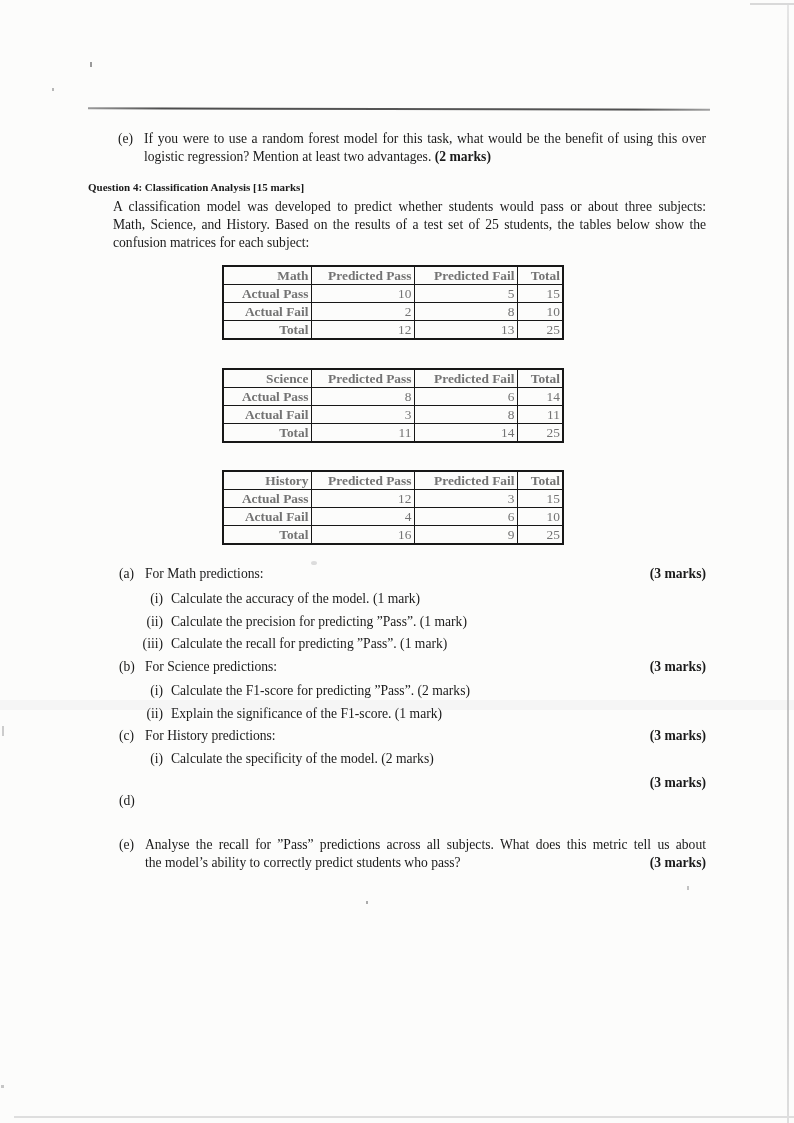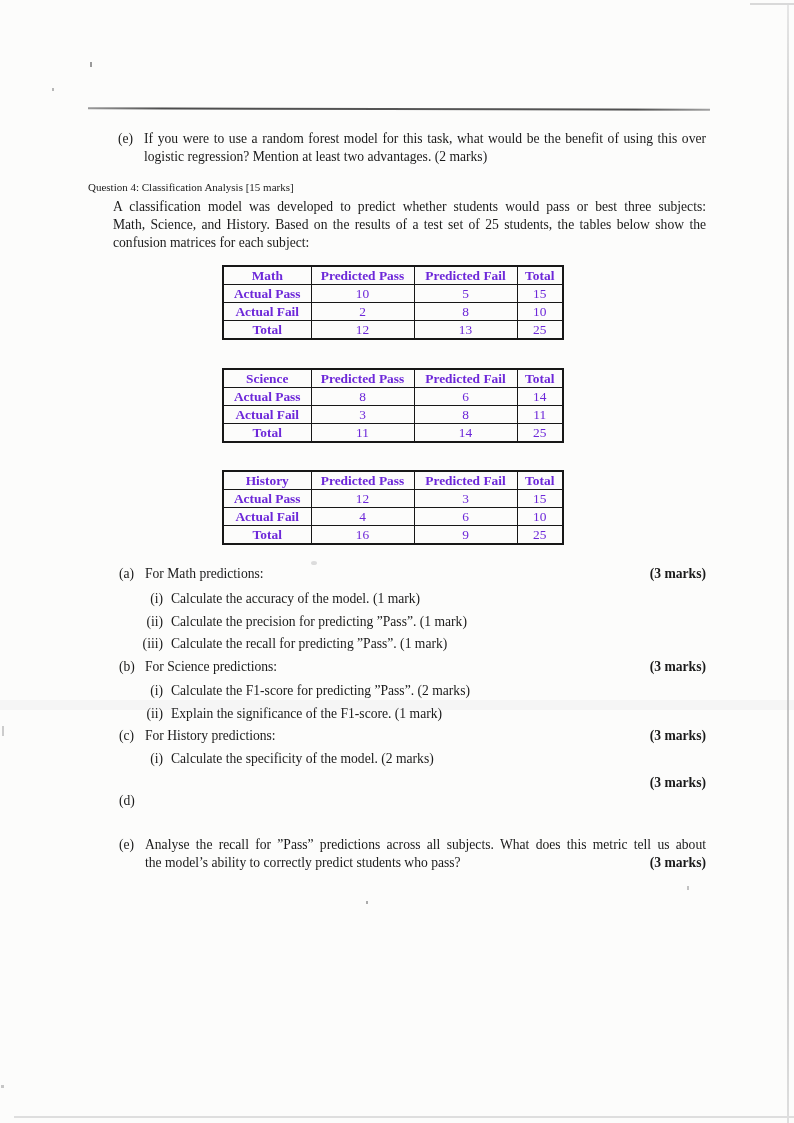--- a/index.html
+++ b/index.html
@@ -1,34 +1,34 @@
 <!DOCTYPE html>
 <html><head>
 <meta charset="utf-8">
 <style>
   html,body{margin:0;padding:0;background:#ffffff;}
   .page{position:relative;width:794px;height:1123px;background:#fcfcfb;overflow:hidden;
         font-family:"Liberation Serif","DejaVu Serif",serif;color:#1a1a1a;}
   .abs{position:absolute;}
   .t{font-size:13.6px;line-height:18px;}
-  .b{font-weight:normal;}
+  .b{font-weight:bold;}
   .jl{text-align:justify;text-align-last:justify;}
   .hr{left:88px;top:108px;width:622px;height:2px;
       background:linear-gradient(90deg,#9a9a9a,#4c4c4c 12%,#575757 55%,#4f4f4f 88%,#a3a3a3);
       transform:rotate(0.12deg);}
   .hang .lbl{position:absolute;left:0;top:0;}
   .hang .body{margin-left:26px;}
   .part{left:119px;width:587px;}
   .sub{left:119px;width:587px;}
   .sub .num{display:inline-block;width:44px;text-align:right;margin-right:8px;}
   .marks{position:absolute;right:0;top:0;font-weight:bold;}
   .marksBottom{position:absolute;right:0;bottom:0;font-weight:bold;}
   table.cm{border-collapse:collapse;border:2px solid #171717;background:#fcfcfb;}
-  table.cm td{border:1px solid #171717;text-align:center;font-size:13.4px;
-              height:17px;line-height:17px;padding:0 2px;color:#6d28d9;}
+  table.cm td{border:1px solid #171717;text-align:right;font-size:13.4px;
+              height:17px;line-height:17px;padding:0 2px;color:#737373;}
   td.hb{font-weight:bold;}
   .speck{background:#9a9a9a;}
 </style>
 </head>
 <body>
 
 <div class="page">
 
   <div class="abs hr"></div>
 
@@ -36,21 +36,21 @@
     <span class="lbl">(e)</span>
     <div class="body">
       <div class="jl">If you were to use a random forest model for this task, what would be the benefit of using this over</div>
       <div><span>logistic regression? Mention at least two advantages.</span> <span class="b">(2 marks)</span></div>
     </div>
   </div>
 
   <div class="abs t b" style="left:88px;top:178px;font-size:11px">Question 4: Classification Analysis [15 marks]</div>
 
   <div class="abs t" style="left:113px;top:198px;width:593px">
-    <div class="jl">A classification model was developed to predict whether students would pass or best three subjects:</div>
+    <div class="jl">A classification model was developed to predict whether students would pass or about three subjects:</div>
     <div class="jl">Math, Science, and History. Based on the results of a test set of 25 students, the tables below show the</div>
     <div>confusion matrices for each subject:</div>
   </div>
 
   <div class="abs" style="left:222px;top:265px">
     <table class="cm">
       <colgroup>
           <col style="width:88px">
           <col style="width:103px">
           <col style="width:103px">

